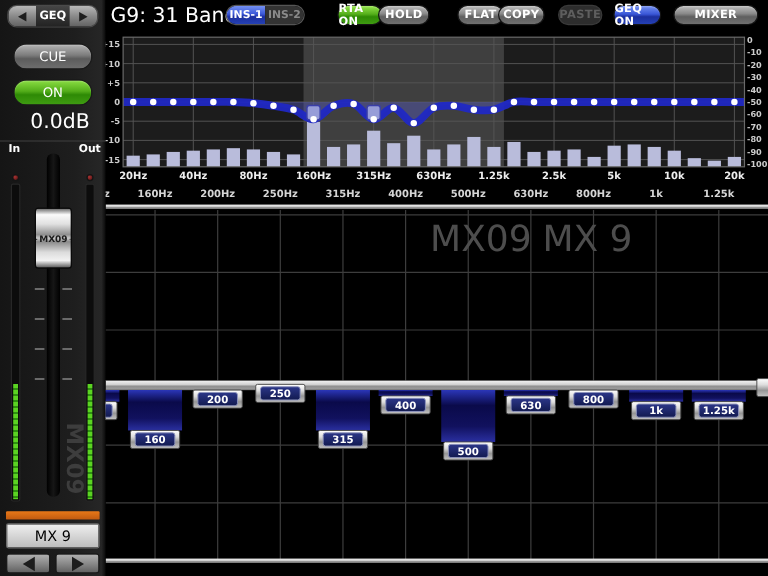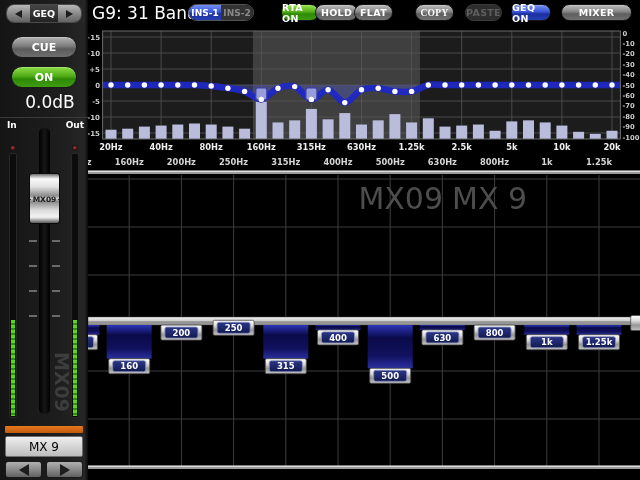--- a/index.html
+++ b/index.html
@@ -14,21 +14,21 @@
            border-radius:8px;overflow:hidden;border:1px solid #4a4a4a;}
   .nav-btn{width:23px;display:flex;align-items:center;justify-content:center;
            background:linear-gradient(180deg,#b8b8b8,#8a8a8a 50%,#636363);}
   .nav-label{flex:1;display:flex;align-items:center;justify-content:center;
              background:linear-gradient(180deg,#454545,#232323);color:#fff;
              font-size:9.5px;font-weight:bold;}
   .tri-l{width:0;height:0;border-top:4px solid transparent;border-bottom:4px solid transparent;border-right:7px solid #1d1d1d;}
   .tri-r{width:0;height:0;border-top:4px solid transparent;border-bottom:4px solid transparent;border-left:7px solid #1d1d1d;}
   .btn{position:absolute;left:11px;width:66px;height:22px;border-radius:11px;
        display:flex;align-items:center;justify-content:center;color:#fff;
-       font-size:11px;font-weight:bold;border:1px solid #1a1a1a;
+       font-size:11px;font-weight:normal;border:1px solid #1a1a1a;
        box-shadow:inset 0 1px 1px rgba(255,255,255,.25);}
   .btn.cue{top:36px;background:linear-gradient(180deg,#b4b4b4,#7d7d7d 45%,#5c5c5c 60%,#6e6e6e);}
   .btn.on{top:66px;background:linear-gradient(180deg,#8ade43,#53ad1a 45%,#2e8a05 60%,#3f9c12);}
   .gain-readout{position:absolute;left:0;top:92px;width:100px;text-align:center;
                 color:#fff;font-size:17px;}
   .hdiv{position:absolute;left:0;top:117px;width:88px;height:1px;background:#3a3a3a;}
   .io-label{position:absolute;top:120px;color:#fff;font-size:9px;font-weight:bold;}
   .io-label.in{left:7px;} .io-label.out{right:4px;text-align:center;}
   .led{position:absolute;top:145px;width:6px;height:6px;border-radius:50%;
        background:radial-gradient(circle at 35% 35%,#a83434,#4d0e0e);border:1px solid #151515;}
@@ -74,21 +74,21 @@
   .seg-btn.active{background:linear-gradient(180deg,#7390f2,#3a57d8 45%,#1c2f9e 60%,#2440b4);color:#fff;}
   .pill{position:absolute;top:4px;height:17px;border-radius:9px;color:#fff;
         font-size:9.5px;font-weight:bold;display:flex;align-items:center;justify-content:center;
         border:1px solid #141414;letter-spacing:.3px;
         background:linear-gradient(180deg,#bcbcbc,#8a8a8a 42%,#5f5f5f 60%,#707070);
         box-shadow:inset 0 1px 1px rgba(255,255,255,.2);}
   .pill.green{background:linear-gradient(180deg,#93e24a,#55b01b 45%,#2e8a04 60%,#3f9c12);margin-left:12px;}
   .pill.blue{background:linear-gradient(180deg,#7390f2,#3a57d8 45%,#1c2f9e 60%,#2440b4);}
   .pill.disabled{background:#2d2d2d;color:#5e5e5e;border-color:#3a3a3a;box-shadow:none;}
   .p-rta{left:181px;width:38px;} .p-hold{left:227px;width:43px;}
-  .p-flat{left:266px;width:39px;} .p-copy{left:327px;width:39px;font-family:Liberation Serif, serif;}
+  .p-flat{left:293px;width:39px;} .p-copy{left:327px;width:39px;}
   .p-paste{left:377px;width:37px;} .p-geqon{left:423px;width:40px;}
   .p-mixer{left:473px;width:71px;}
 
   
   #graph-svg{position:absolute;left:88px;top:25px;width:552px;height:145px;}
   #fader-svg{position:absolute;left:88px;top:170px;width:552px;height:310px;}
 </style>
 </head>
 <body>
 

